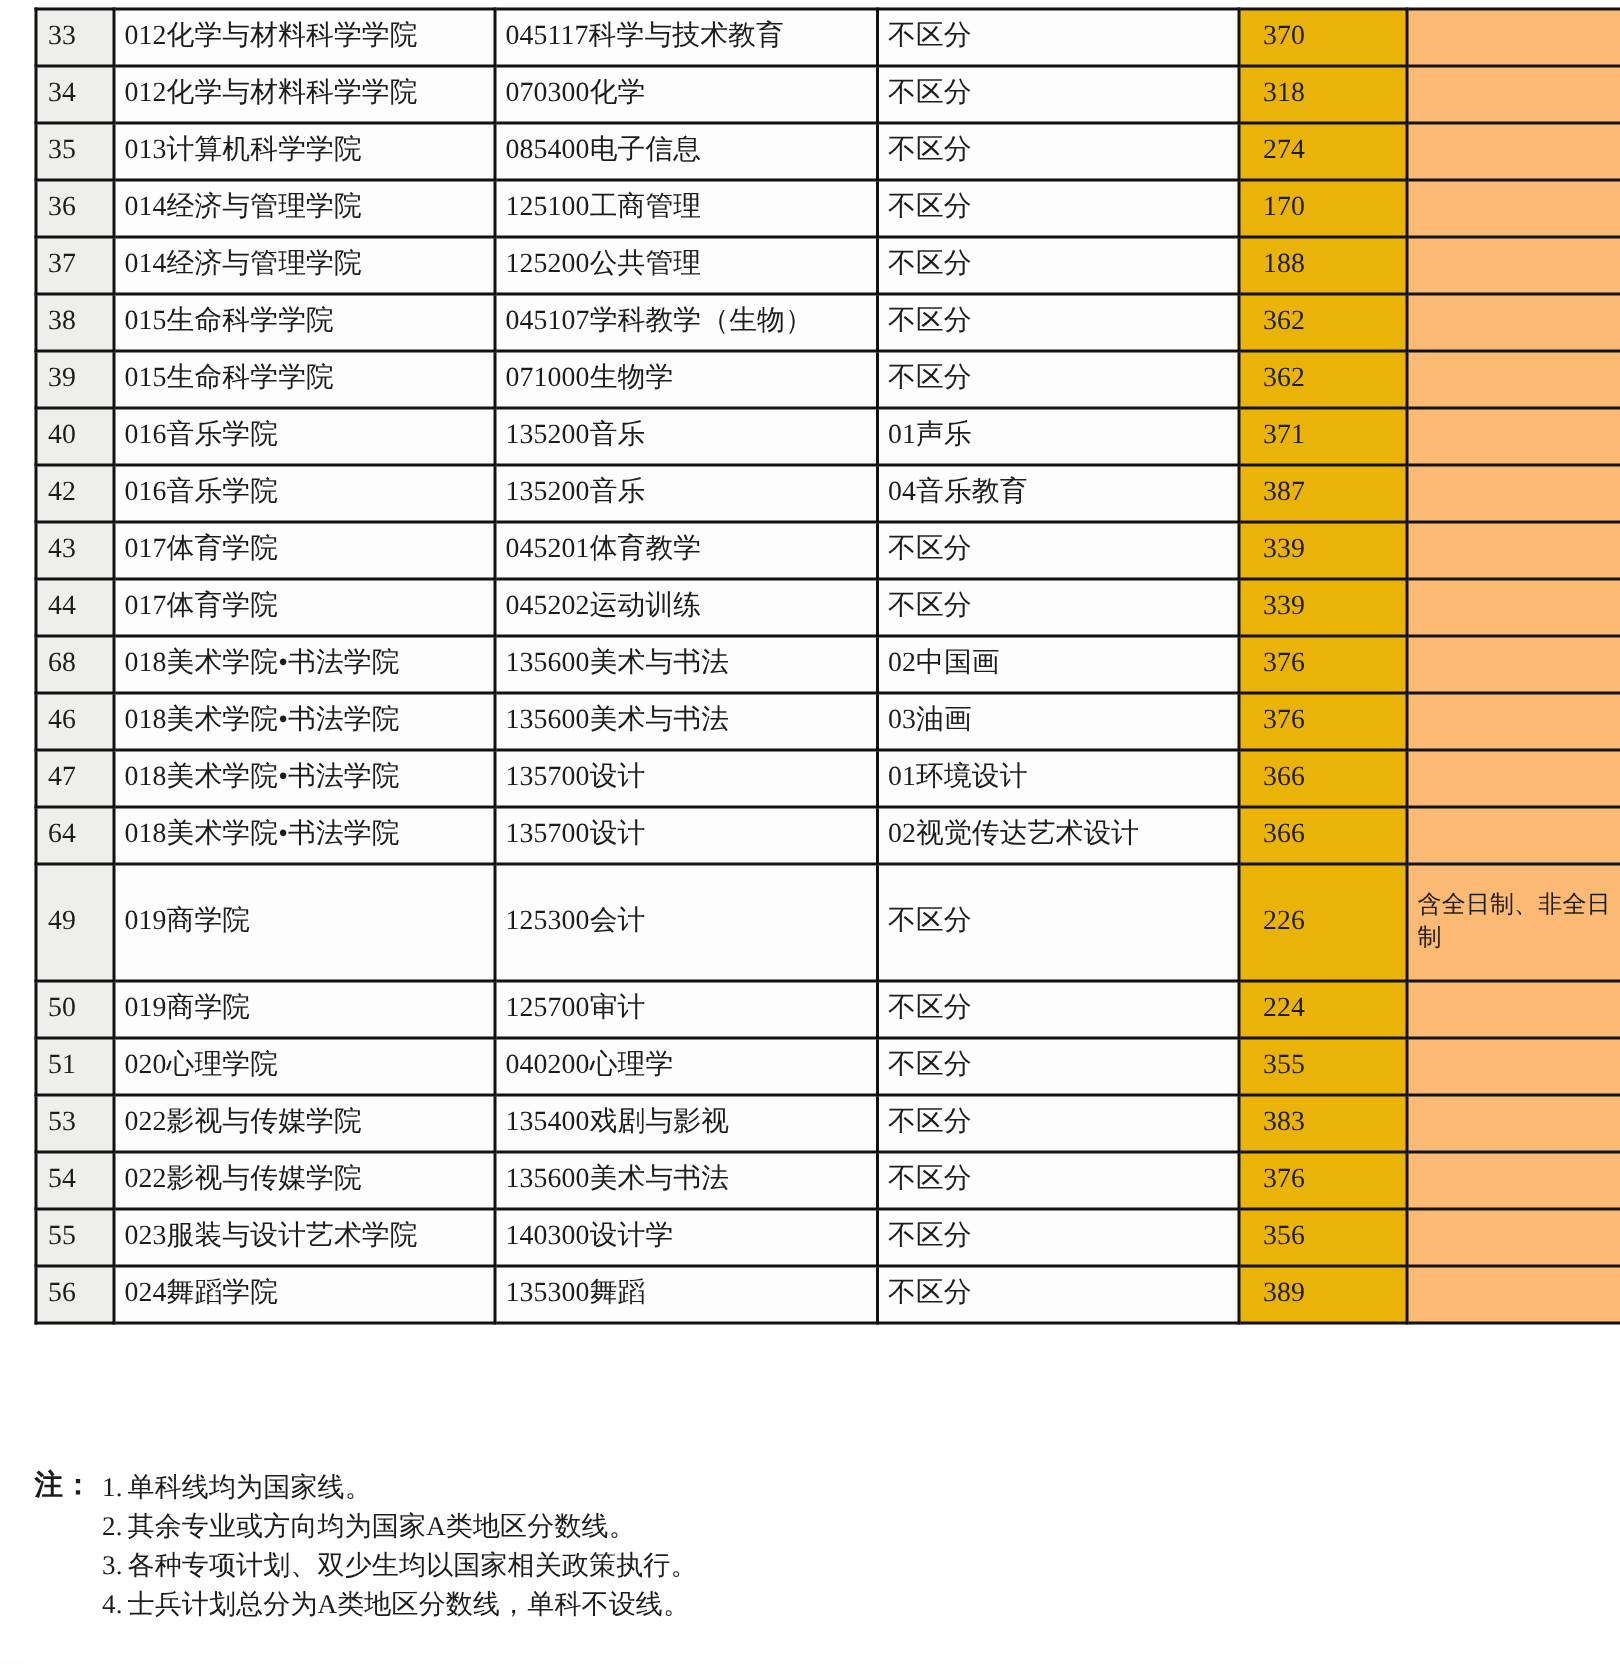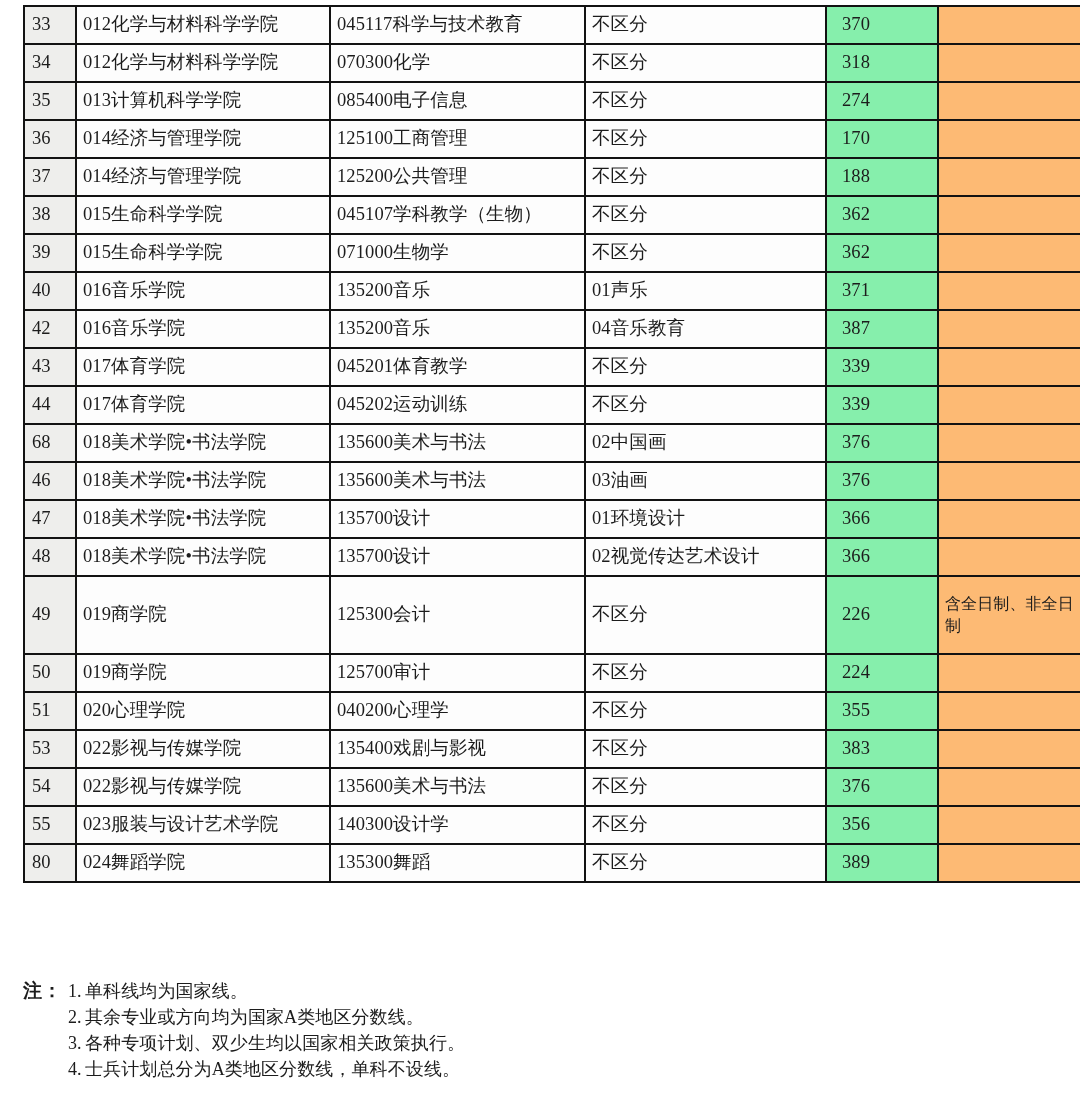--- a/index.html
+++ b/index.html
@@ -60,21 +60,21 @@
   table.score-table td.cell-index {
     background: #eeeeec;
     padding-left: 7px;
   }
   table.score-table td.cell-dept,
   table.score-table td.cell-major,
   table.score-table td.cell-dir {
     background: #fdfdfd;
   }
   table.score-table td.cell-score {
-    background: #86efac;
+    background: #eab308;
     padding-left: 15px;
   }
   table.score-table td.cell-remark {
     background: #fdba74;
     white-space: normal;
     font-size: 16px;
     line-height: 1.35;
     vertical-align: middle;
   }
   table.score-table tr.row-tall td {
@@ -236,21 +236,21 @@
           </tr>
           <tr>
             <td class="cell-index">47</td>
             <td class="cell-dept">018美术学院•书法学院</td>
             <td class="cell-major">135700设计</td>
             <td class="cell-dir">01环境设计</td>
             <td class="cell-score">366</td>
             <td class="cell-remark"></td>
           </tr>
           <tr>
-            <td class="cell-index">48</td>
+            <td class="cell-index">64</td>
             <td class="cell-dept">018美术学院•书法学院</td>
             <td class="cell-major">135700设计</td>
             <td class="cell-dir">02视觉传达艺术设计</td>
             <td class="cell-score">366</td>
             <td class="cell-remark"></td>
           </tr>
           <tr class="row-tall">
             <td class="cell-index">49</td>
             <td class="cell-dept">019商学院</td>
             <td class="cell-major">125300会计</td>
@@ -292,21 +292,21 @@
           </tr>
           <tr>
             <td class="cell-index">55</td>
             <td class="cell-dept">023服装与设计艺术学院</td>
             <td class="cell-major">140300设计学</td>
             <td class="cell-dir">不区分</td>
             <td class="cell-score">356</td>
             <td class="cell-remark"></td>
           </tr>
           <tr>
-            <td class="cell-index">80</td>
+            <td class="cell-index">56</td>
             <td class="cell-dept">024舞蹈学院</td>
             <td class="cell-major">135300舞蹈</td>
             <td class="cell-dir">不区分</td>
             <td class="cell-score">389</td>
             <td class="cell-remark"></td>
           </tr>
         </tbody>
     </table>
   </div>
 

